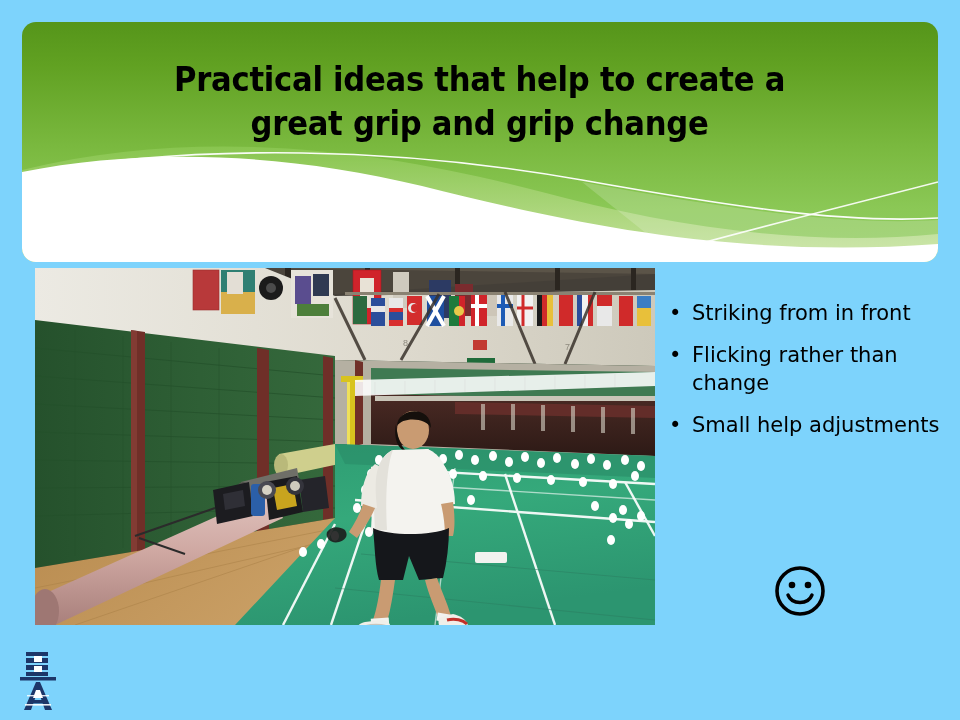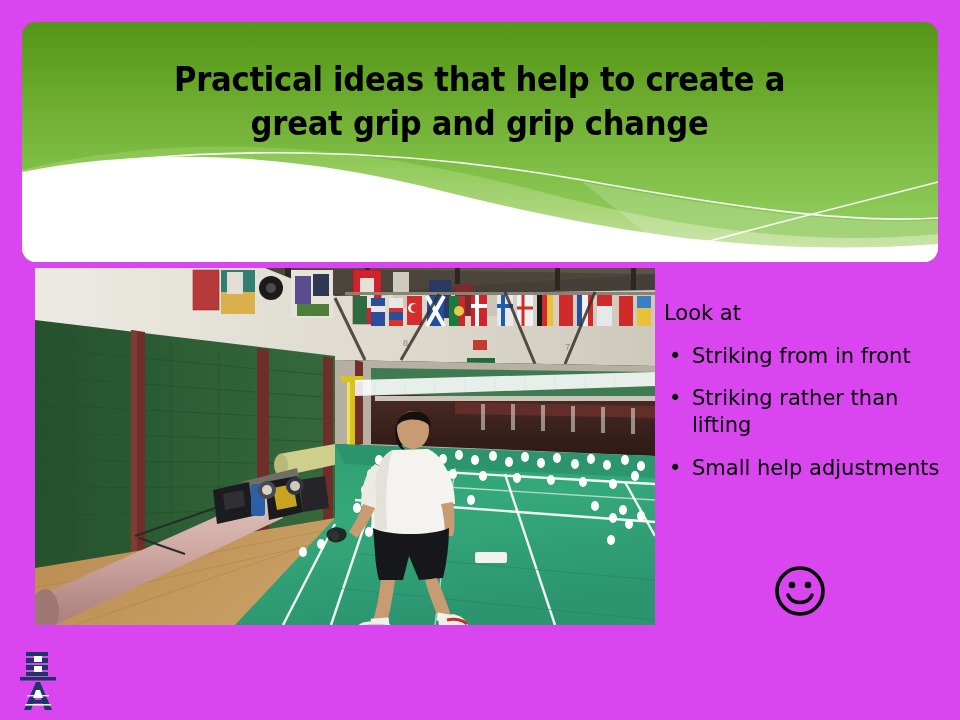--- a/index.html
+++ b/index.html
@@ -7,21 +7,21 @@
     padding: 0;
     background: #ffffff;
   }
   body {
     font-family: "Liberation Sans", sans-serif;
   }
   #slide {
     position: relative;
     width: 960px;
     height: 720px;
-    background: #d946ef;
+    background: #7dd3fc;
     overflow: hidden;
   }
 
   
   #banner {
     position: absolute;
     left: 22px;
     top: 22px;
     width: 916px;
     height: 240px;
@@ -472,30 +472,29 @@
           <path d="M412,352 C420,350 428,352 432,356" stroke="#c1302a" stroke-width="3" fill="none"></path>
           <path d="M410,360 L432,360" stroke="#c1302a" stroke-width="2.5" fill="none"></path>
         </g>
 
         <rect x="0" y="0" width="620" height="357" fill="none"></rect>
       </g>
     </svg>
   </div>
 
   <div id="body-text">
-    <p class="intro-line">Look at</p>
 
     <div class="bullet-row">
       <span class="bullet-dot">•</span>
       <span class="bullet-text">Striking from in front</span>
     </div>
 
     <div class="bullet-row">
       <span class="bullet-dot">•</span>
-      <span class="bullet-text">Striking rather than lifting</span>
+      <span class="bullet-text">Flicking rather than change</span>
     </div>
 
     <div class="bullet-row">
       <span class="bullet-dot">•</span>
       <span class="bullet-text">Small help adjustments</span>
     </div>
   </div>
 
   <svg id="smiley" viewBox="0 0 56 56">
     <circle cx="28" cy="28" r="23" fill="none" stroke="#000000" stroke-width="3.6"></circle>

